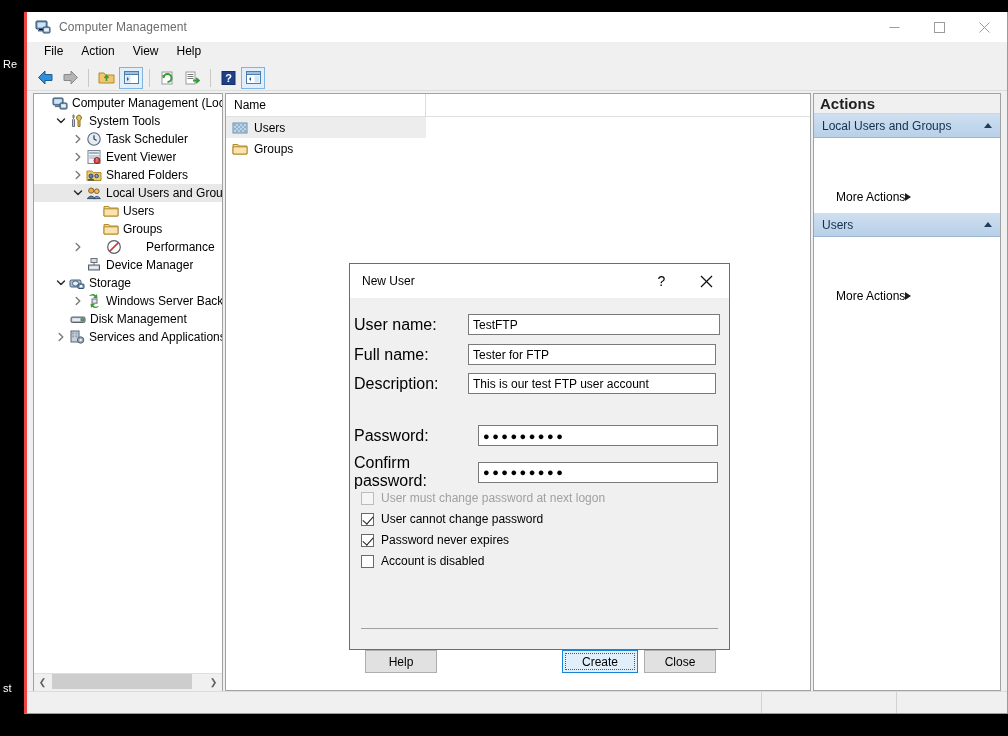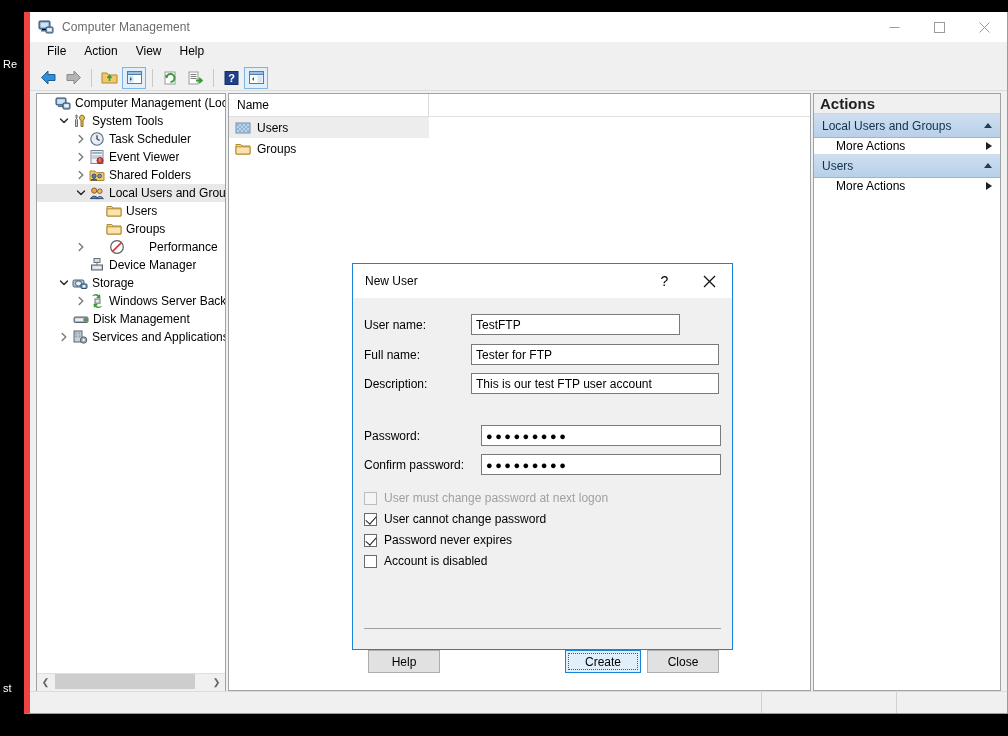--- a/index.html
+++ b/index.html
@@ -19,21 +19,21 @@
   }
   .bg-text.t1 { left: 3px; top: 58px; }
   .bg-text.t2 { left: 3px; top: 682px; }
 
   
   .window {
     position: absolute; left: 24px; top: 12px;
     width: 984px; height: 702px;
     background: #f0f0f0;
     border: 1px solid #9b9b9b;
-    border-top: none; border-left: 6px solid #ef4444;
+    border-top: none; border-left: 3px solid #ef4444;
     display: flex; flex-direction: column;
   }
   .titlebar {
     height: 30px; background: #ffffff;
     display: flex; align-items: center; position: relative;
     flex: 0 0 30px;
   }
   .title-icon {
     width: 16px; height: 16px; margin-left: 8px; margin-right: 8px;
     position: relative; flex: 0 0 16px;
@@ -133,22 +133,22 @@
     font-size: 15px; font-weight: bold; color: #1f1f1f; background: #f0f0f0;
     border-bottom: 1px solid #d6d6d6;
   }
   .act-group {
     height: 24px; display: flex; align-items: center; padding: 0 8px 0 8px;
     font-size: 12px; color: #11304e;
     background: linear-gradient(to bottom, #cfdff0 0%, #b8d0e8 100%);
     border-bottom: 1px solid #9db6cf; justify-content: space-between;
   }
   .act-item {
-    height: 16px; display: flex; align-items: center; padding: 0 8px 0 22px;
-    font-size: 12px; color: #000; justify-content: space-between; background: #fff;
+    height: 32px; display: flex; align-items: center; padding: 0 8px 0 22px;
+    font-size: 12px; color: #000; background: #fff; margin-top: 43px;
   }
   .caret-up { width:0;height:0;border-left:4px solid transparent;border-right:4px solid transparent;border-bottom:5px solid #1f3c58; }
   .caret-right { width:0;height:0;border-top:4px solid transparent;border-bottom:4px solid transparent;border-left:6px solid #1f1f1f; }
 
   
   .statusbar {
     height: 22px; flex: 0 0 22px; background: #f0f0f0; display: flex;
     border-top: 1px solid #dcdcdc;
   }
   .sb-cell { height: 21px; border-right: 1px solid #d2d2d2; }
@@ -165,21 +165,21 @@
   .dlg-title-text { font-size: 12px; color: #000; padding-left: 12px; }
   .dlg-title-btns { position: absolute; right: 0; top: 0; height: 34px; display: flex; }
   .dlg-tb {
     width: 45px; height: 34px; display: flex; align-items: center; justify-content: center;
     font-size: 14px; color: #000;
   }
   .dlg-body { padding: 0; position: relative; height: 353px; }
   .fld-row {
     display: flex; align-items: center; position: absolute; left: 0; right: 0;
   }
-  .fld-label { font-size: 12px; color: #000; width: 118px; padding-left: 11px; }
+  .fld-label { font-size: 16px; color: #000; width: 118px; padding-left: 4px; }
   .fld-input {
     height: 21px; background: #ffffff; border: 1px solid #7a7a7a;
     font-size: 12px; color: #000; display: flex; align-items: center;
     padding-left: 4px; font-family: "Liberation Sans", sans-serif;
   }
   .dots { letter-spacing: 2.5px; font-size: 11px; }
 
   .cb-row {
     display: flex; align-items: center; position: absolute; left: 11px;
     font-size: 12px;
@@ -572,21 +572,21 @@
                   <line x1="1" y1="1" x2="12" y2="12" stroke="#111" stroke-width="1.2"></line>
                   <line x1="12" y1="1" x2="1" y2="12" stroke="#111" stroke-width="1.2"></line>
                 </svg>
             </div>
           </div>
         </div>
         <div class="dlg-body">
 
           <div class="fld-row" style="top:16px;">
             <div class="fld-label">User name:</div>
-            <div class="fld-input" style="width:209px;">TestFTP</div>
+            <div class="fld-input" style="width:252px;">TestFTP</div>
           </div>
 
           <div class="fld-row" style="top:46px;">
             <div class="fld-label">Full name:</div>
             <div class="fld-input" style="width:248px;">Tester for FTP</div>
           </div>
 
           <div class="fld-row" style="top:75px;">
             <div class="fld-label">Description:</div>
             <div class="fld-input" style="width:248px;">This is our test FTP user account</div>

